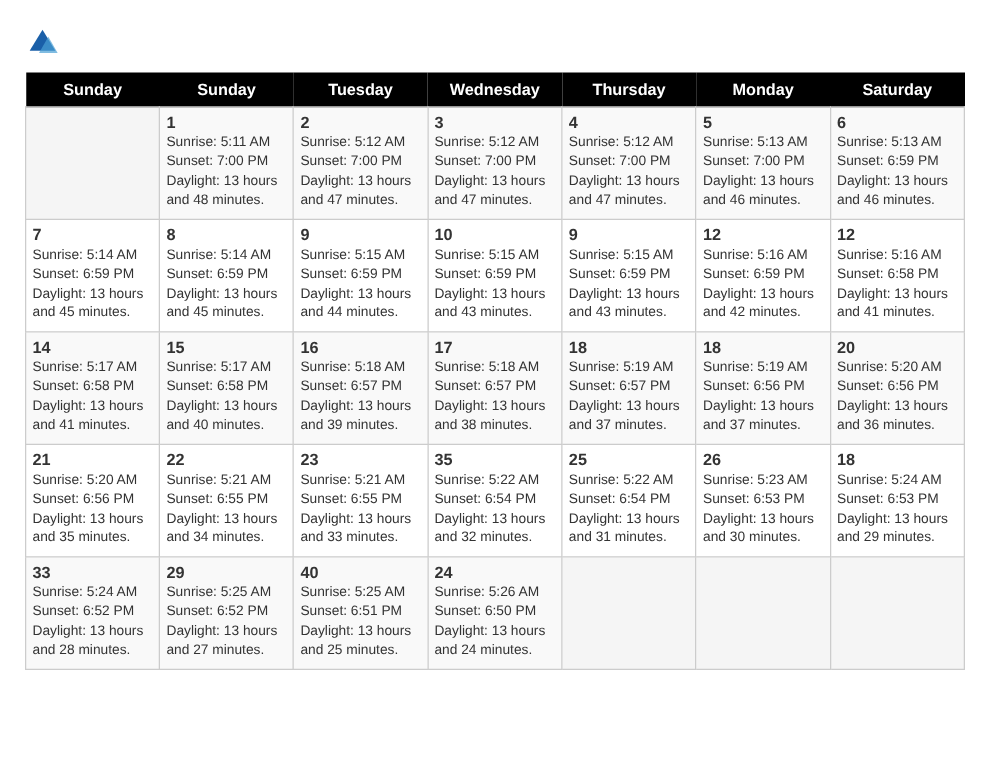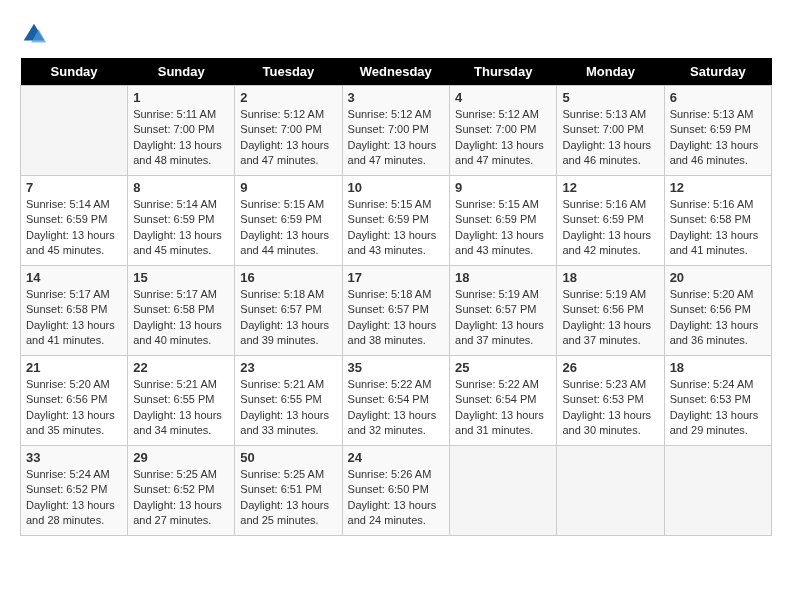--- a/index.html
+++ b/index.html
@@ -245,21 +245,21 @@
       <tr>
         <td>
           <div class="day-number">33</div>
           <div class="day-info">Sunrise: 5:24 AM<br>Sunset: 6:52 PM<br>Daylight: 13 hours and 28 minutes.</div>
         </td>
         <td>
           <div class="day-number">29</div>
           <div class="day-info">Sunrise: 5:25 AM<br>Sunset: 6:52 PM<br>Daylight: 13 hours and 27 minutes.</div>
         </td>
         <td>
-          <div class="day-number">50</div>
+          <div class="day-number">40</div>
           <div class="day-info">Sunrise: 5:25 AM<br>Sunset: 6:51 PM<br>Daylight: 13 hours and 25 minutes.</div>
         </td>
         <td>
           <div class="day-number">24</div>
           <div class="day-info">Sunrise: 5:26 AM<br>Sunset: 6:50 PM<br>Daylight: 13 hours and 24 minutes.</div>
         </td>
         <td class="empty-cell"></td>
         <td class="empty-cell"></td>
         <td class="empty-cell"></td>
       </tr>

